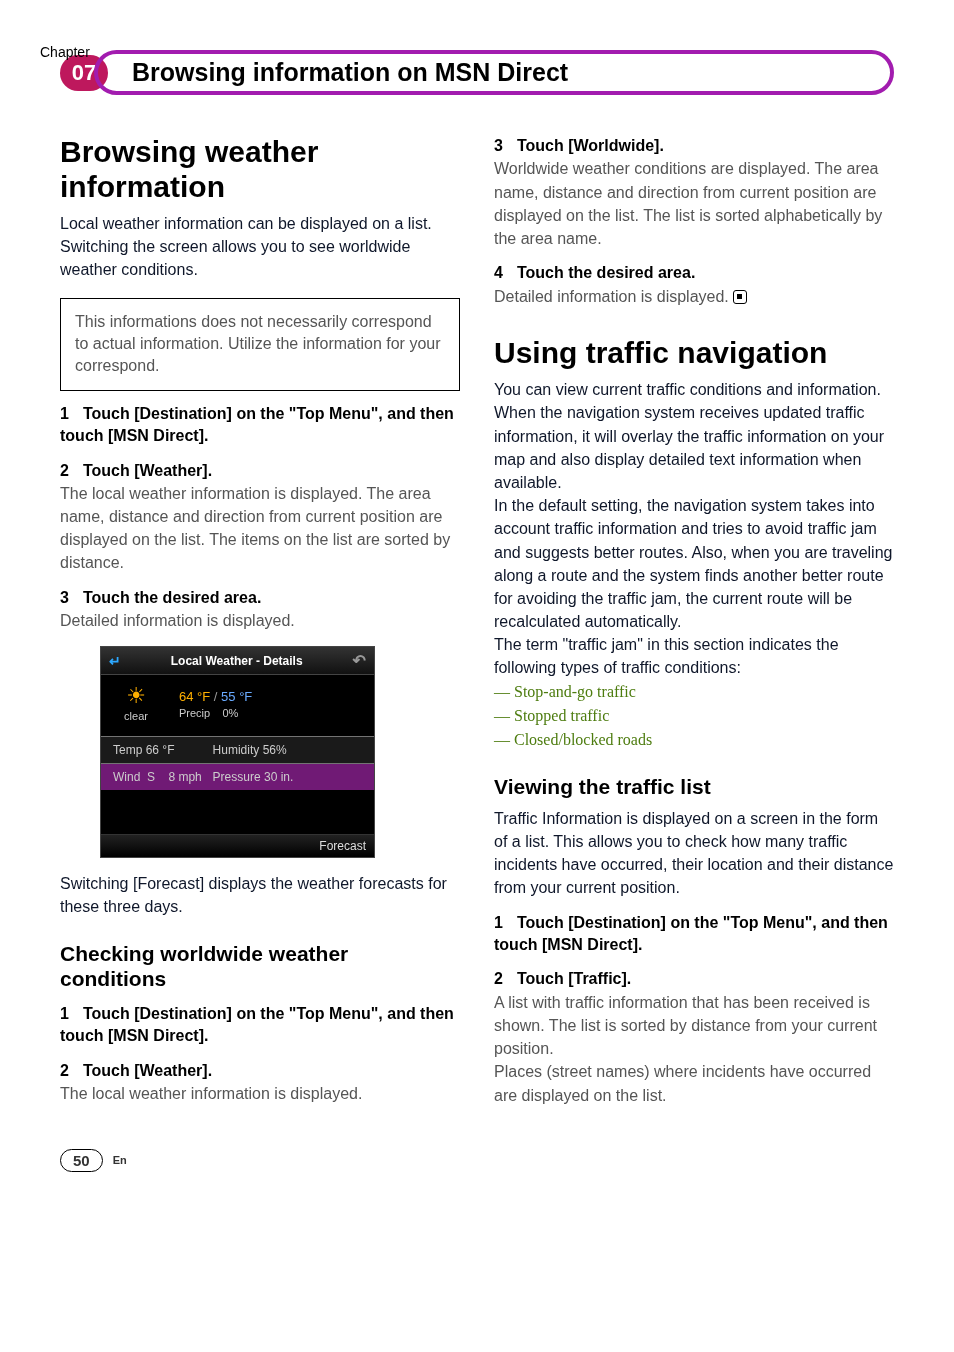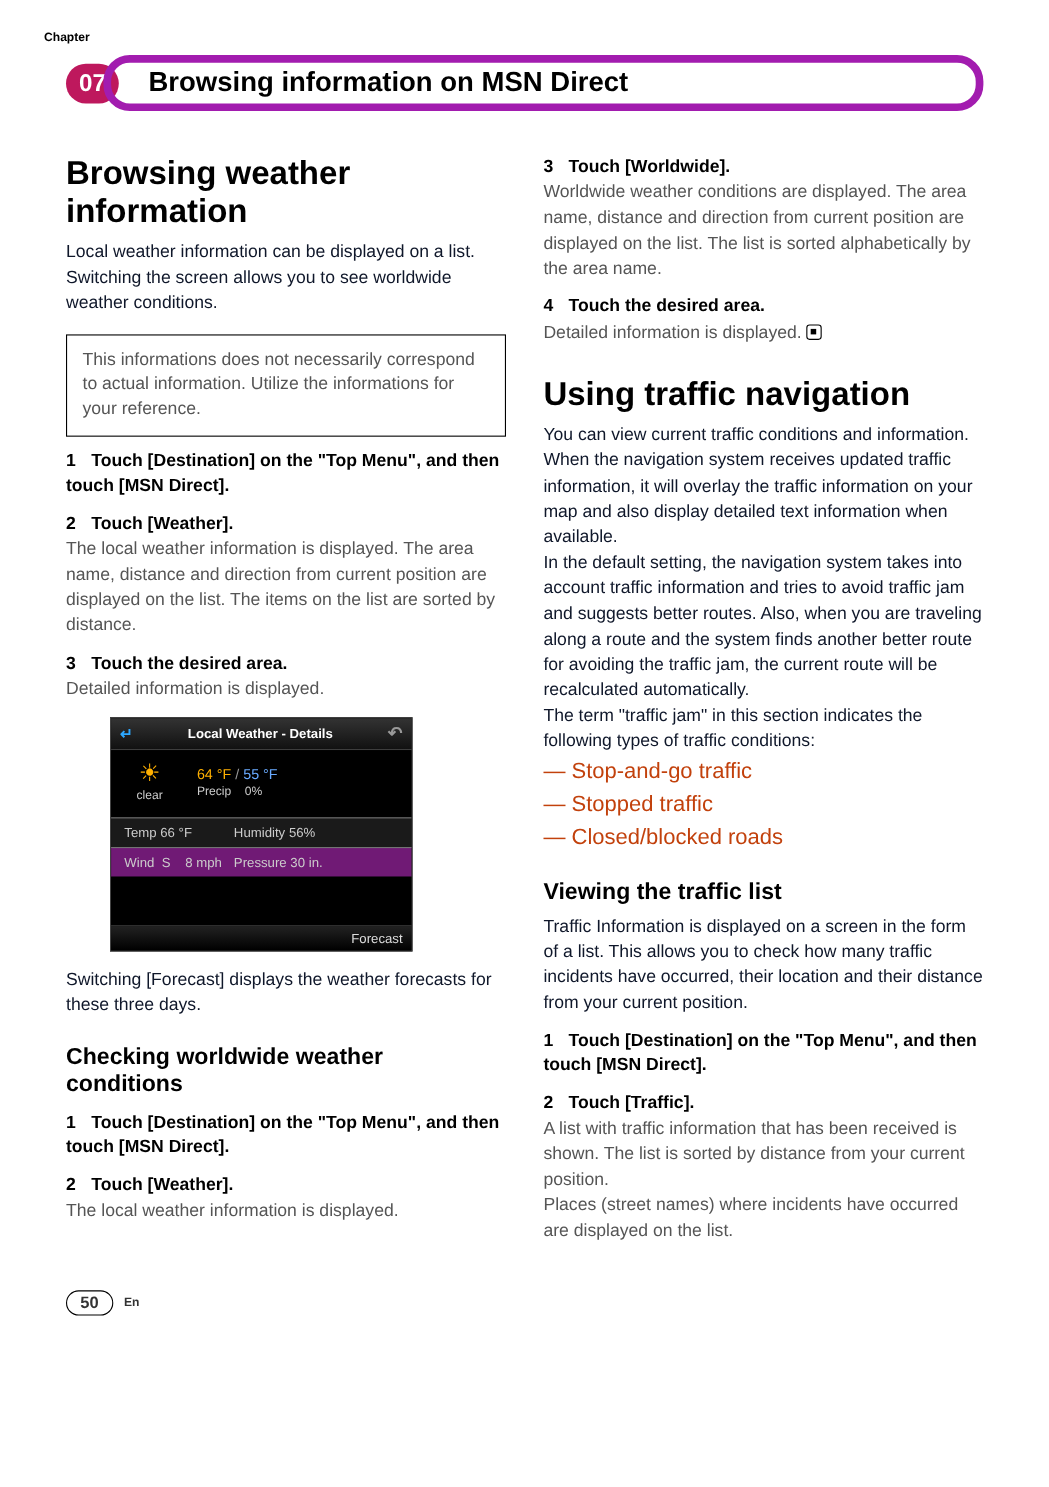--- a/index.html
+++ b/index.html
@@ -10,24 +10,24 @@
     body {
       font-family: Arial, Helvetica, sans-serif;
       background: #fff;
       width: 954px;
       margin: 0 auto;
       color: #333;
       padding: 30px 60px 40px 60px;
       position: relative;
     }
     .chapter-label {
-      font-size: 11px;
-      font-weight: bold;
+      font-size: 14px;
+      font-weight: normal;
       position: absolute;
-      top: 28px;
+      top: 44px;
       left: 40px;
       color: #000;
     }
     .header-row {
       display: flex;
       align-items: center;
       margin-top: 20px;
       margin-bottom: 40px;
     }
     .chapter-badge {
@@ -39,21 +39,21 @@
       height: 36px;
       border-radius: 18px;
       display: flex;
       align-items: center;
       justify-content: center;
       margin-right: 14px;
       flex-shrink: 0;
     }
     .header-wrap {
       flex: 1;
-      border: 7px solid #a21caf;
+      border: 4px solid #a21caf;
       border-radius: 24px;
       padding: 4px 18px 4px 0;
       margin-left: -28px;
       padding-left: 34px;
     }
     .columns {
       display: flex;
       gap: 34px;
     }
     .col {
@@ -208,24 +208,25 @@
     .end-icon::after {
       content: "";
       position: absolute;
       width: 5px;
       height: 5px;
       background: #000;
       left: 3px;
       top: 3px;
     }
     .bullet {
-      font-size: 20px;
-      color: #c2410c;
+      font-size: 16px;
+      color: #4d7c0f;
       line-height: 1.5;
       font-weight: 300;
+      font-family: Liberation Serif, serif;
     }
     .page-footer {
       margin-top: 42px;
       display: flex;
       align-items: center;
       gap: 10px;
     }
     .page-num {
       border: 1.5px solid #000;
       border-radius: 14px;
@@ -249,21 +250,21 @@
     <span style="font-size:25px;font-weight:900;color:#000;">Browsing information on MSN Direct</span>
   </div>
 </div>
 
 <div class="columns">
 
   <div class="col">
     <h1>Browsing weather information</h1>
     <div class="body-text">Local weather information can be displayed on a list. Switching the screen allows you to see worldwide weather conditions.</div>
 
-    <div class="note-box">This informations does not necessarily correspond to actual information. Utilize the informations for your reference.</div>
+    <div class="note-box">This informations does not necessarily correspond to actual information. Utilize the information for your correspond.</div>
 
 
     <div class="step"><span class="step-num">1</span><span>Touch [Destination] on the "Top Menu", and then touch [MSN Direct].</span></div>
 
     <div class="step"><span class="step-num">2</span><span>Touch [Weather].</span></div>
     <div class="step-body">The local weather information is displayed. The area name, distance and direction from current position are displayed on the list. The items on the list are sorted by distance.</div>
 
     <div class="step"><span class="step-num">3</span><span>Touch the desired area.</span></div>
     <div class="step-body">Detailed information is displayed.</div>
 

